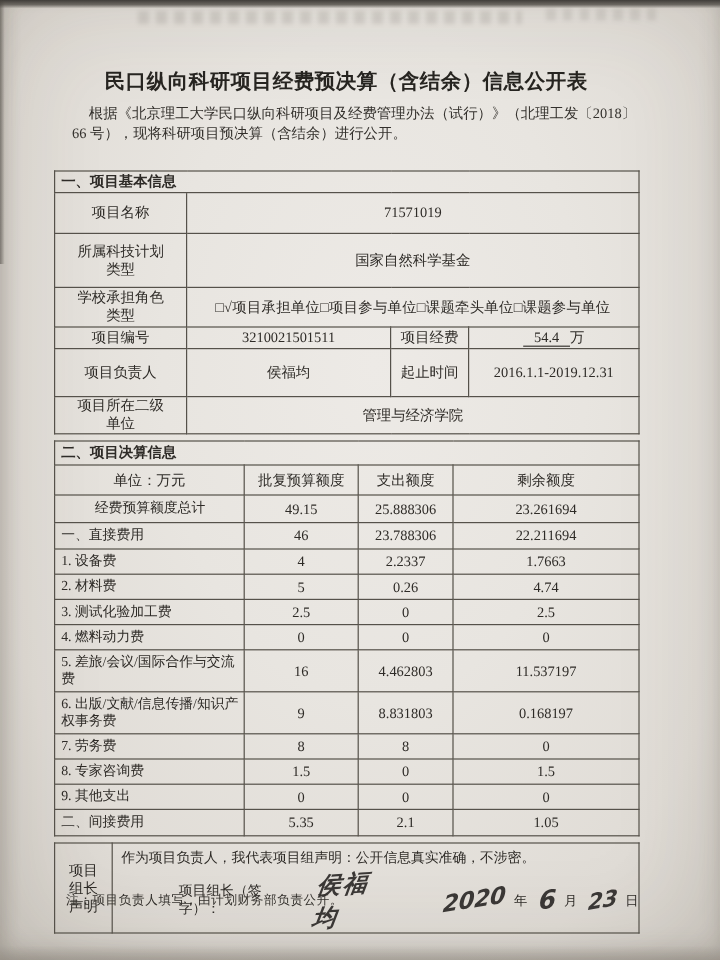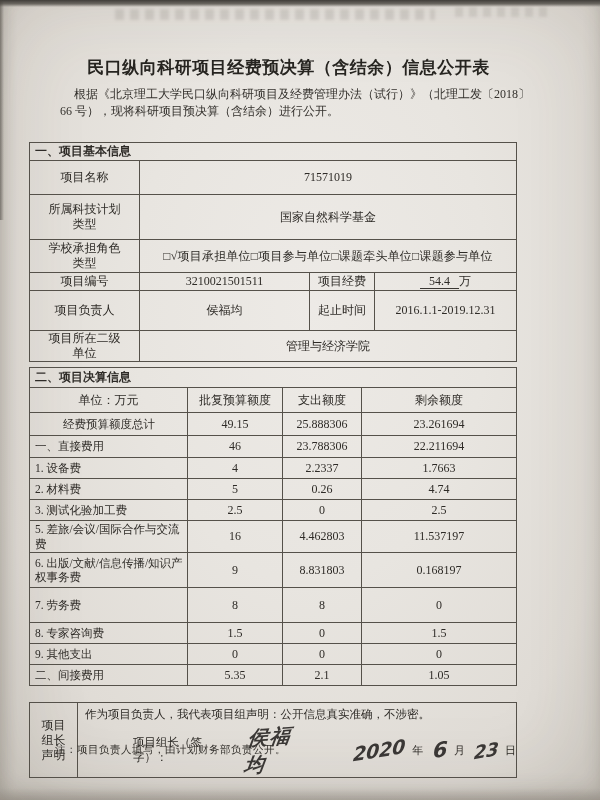--- a/index.html
+++ b/index.html
@@ -20,21 +20,21 @@
   .bleed.b2{top:7px;left:455px;width:95px;height:10px;
     background:repeating-linear-gradient(90deg,rgba(110,104,96,.30) 0 8px,rgba(110,104,96,0) 8px 14px);}
   .bottom-shade{position:absolute;left:0;top:788px;width:600px;height:12px;
     background:linear-gradient(to bottom,rgba(120,112,102,0),rgba(120,112,102,.28));}
 
   .title{position:absolute;top:56px;left:45px;width:487px;text-align:center;
     font-size:17px;font-weight:bold;letter-spacing:.5px;color:#262420;}
   .intro{position:absolute;top:86px;left:60px;width:472px;
     font-size:12px;line-height:17px;text-indent:14px;color:#33302c;}
 
-  table{border-collapse:collapse;table-layout:fixed;position:absolute;left:29px;width:487px;background:transparent;}
+  table{border-collapse:collapse;table-layout:fixed;position:absolute;left:45px;width:487px;background:transparent;}
   td{border:1px solid #55514a;padding:0;vertical-align:middle;overflow:hidden;}
   #t1{top:142px;}
   #t2{top:367px;}
   #t3{top:702px;}
   #t1 td,#t2 td,#t3 td{font-size:12px;color:#2e2b27;}
   .sec{font-weight:bold;text-align:left;padding-left:5px;font-size:12px;
     font-family:"Liberation Sans","DejaVu Sans",sans-serif;color:#272522;}
   .lbl{text-align:center;line-height:15px;}
   .lbl span{display:inline-block;max-width:76px;}
   .val{text-align:center;}
@@ -169,20 +169,26 @@
       <td class="num">0.26</td>
       <td class="num">4.74</td>
     </tr>
     <tr>
       <td class="rlabel">3. 测试化验加工费</td>
       <td class="num">2.5</td>
       <td class="num">0</td>
       <td class="num">2.5</td>
     </tr>
     <tr>
+      <td class="rlabel">4. 燃料动力费</td>
+      <td class="num">0</td>
+      <td class="num">0</td>
+      <td class="num">0</td>
+    </tr>
+    <tr>
       <td class="rlabel">5. 差旅/会议/国际合作与交流费</td>
       <td class="num">16</td>
       <td class="num">4.462803</td>
       <td class="num">11.537197</td>
     </tr>
     <tr>
       <td class="rlabel">6. 出版/文献/信息传播/知识产权事务费</td>
       <td class="num">9</td>
       <td class="num">8.831803</td>
       <td class="num">0.168197</td>

